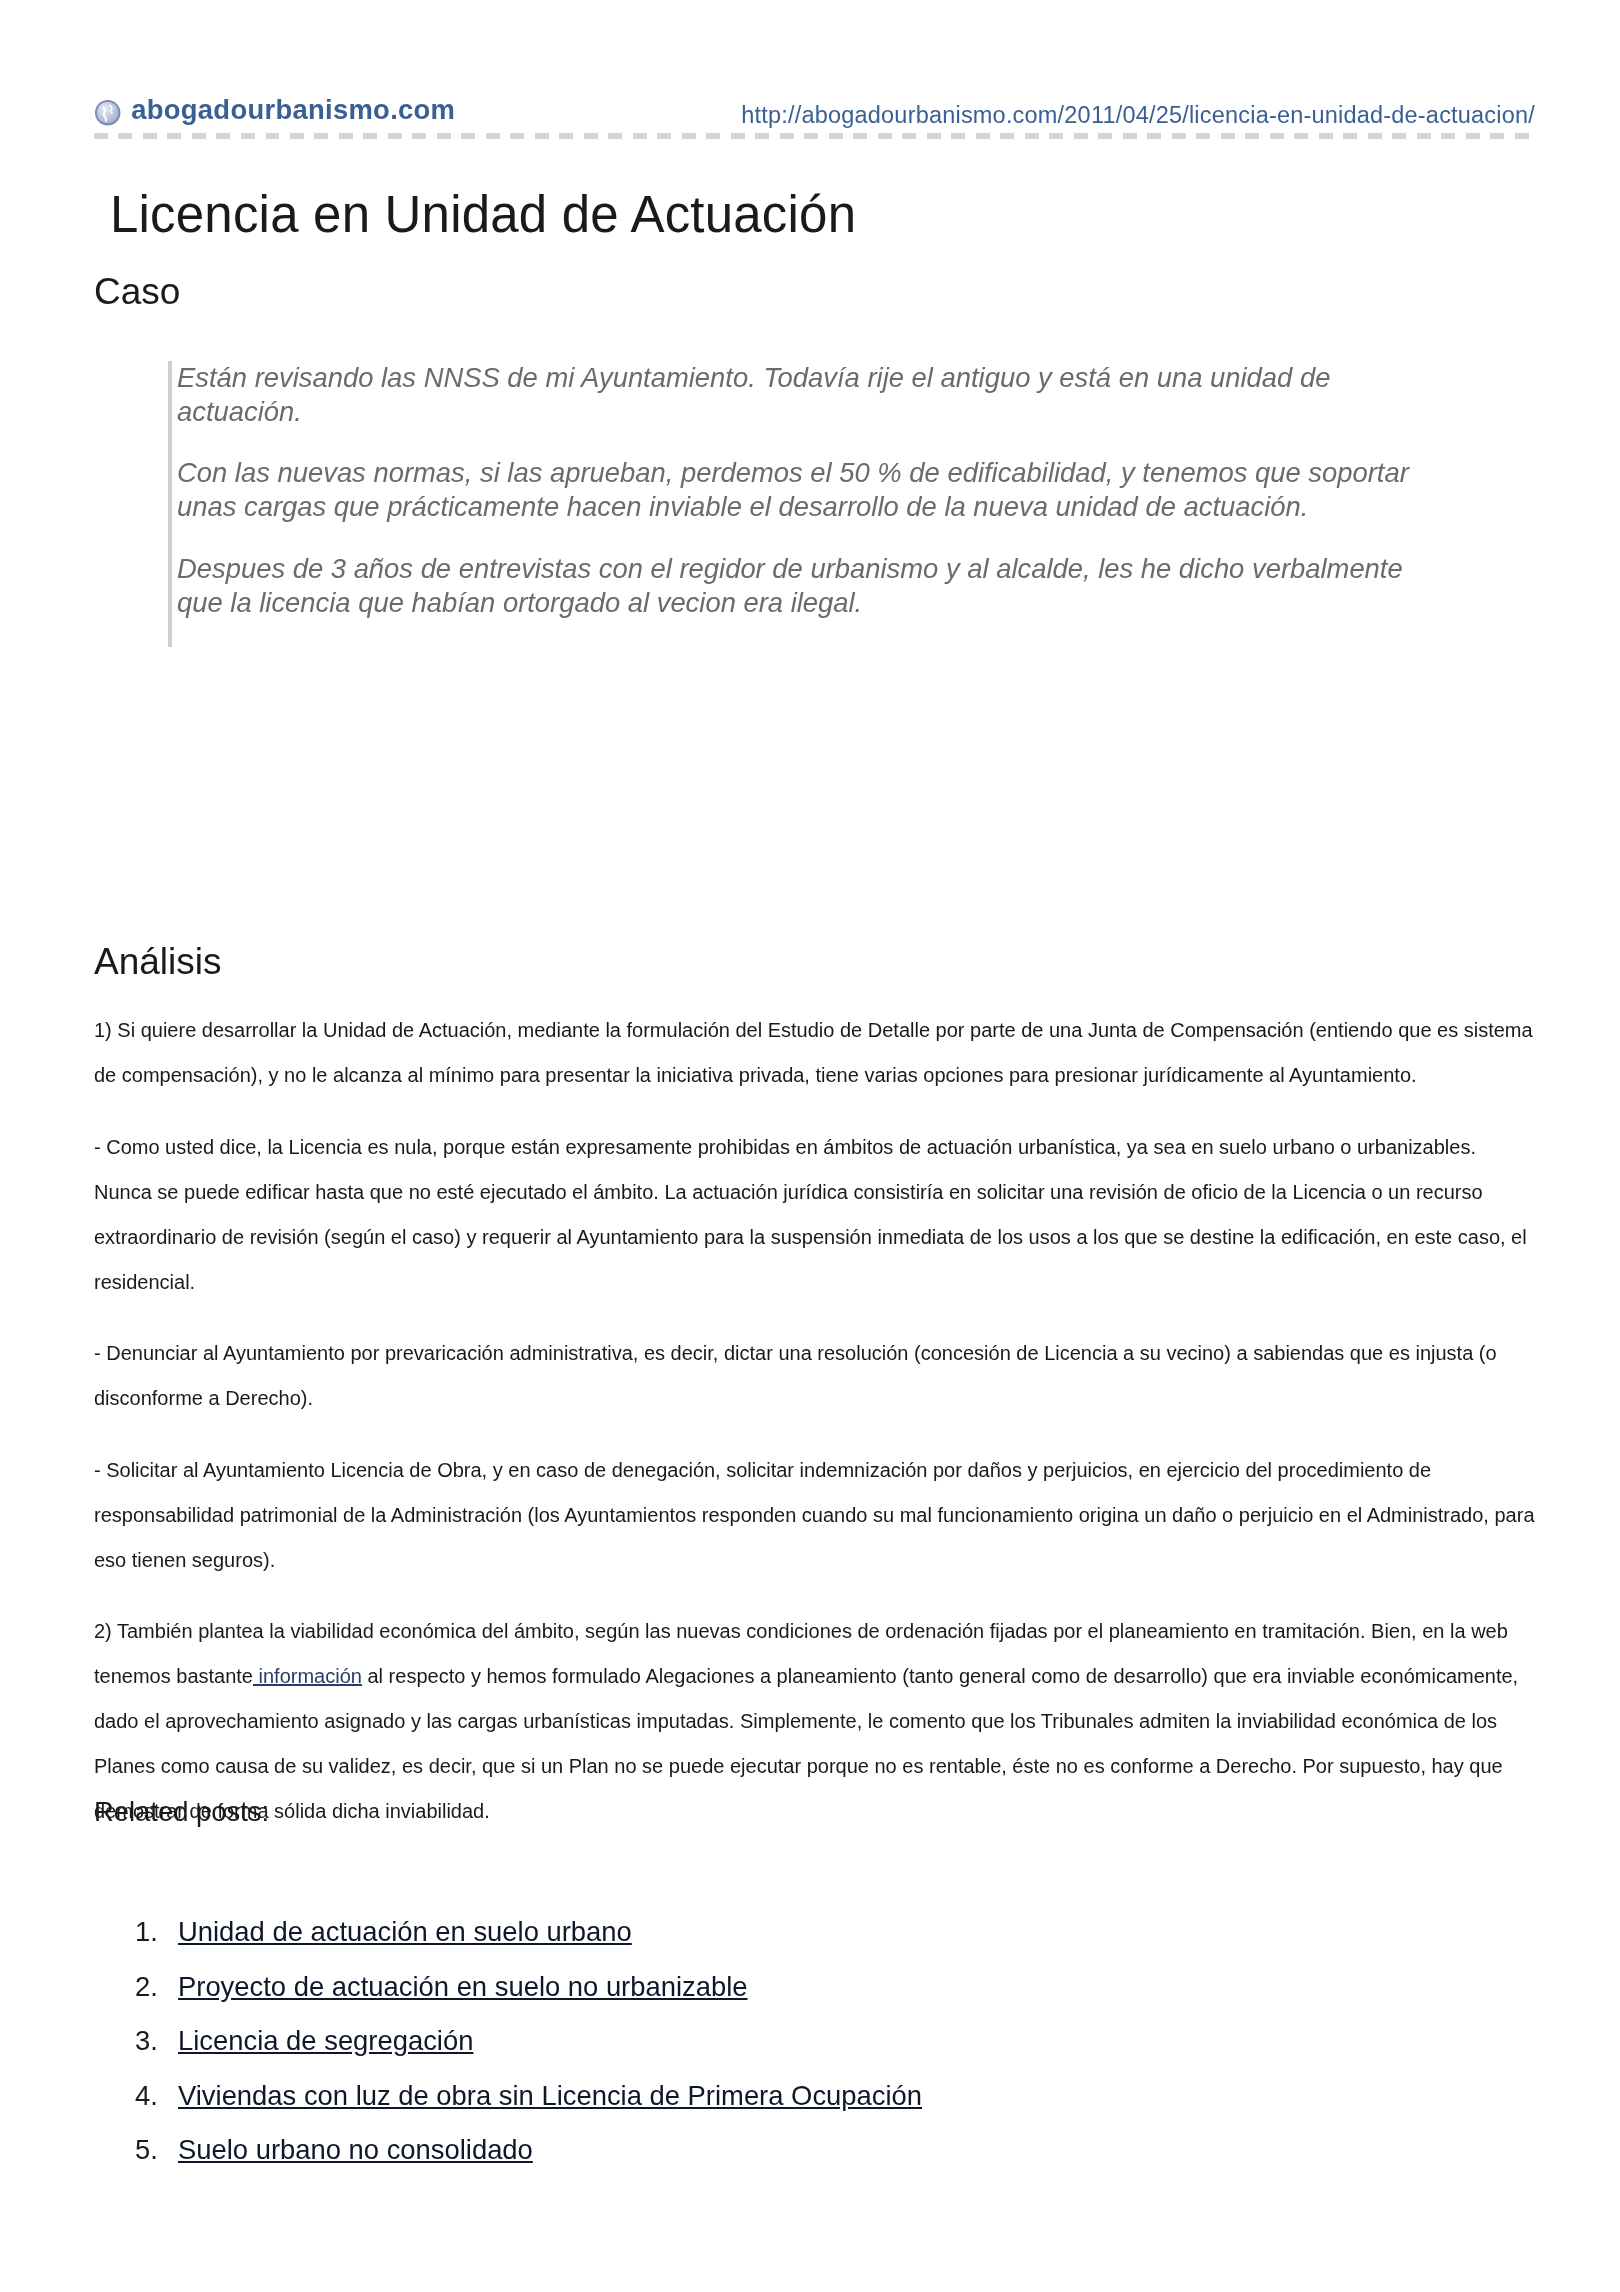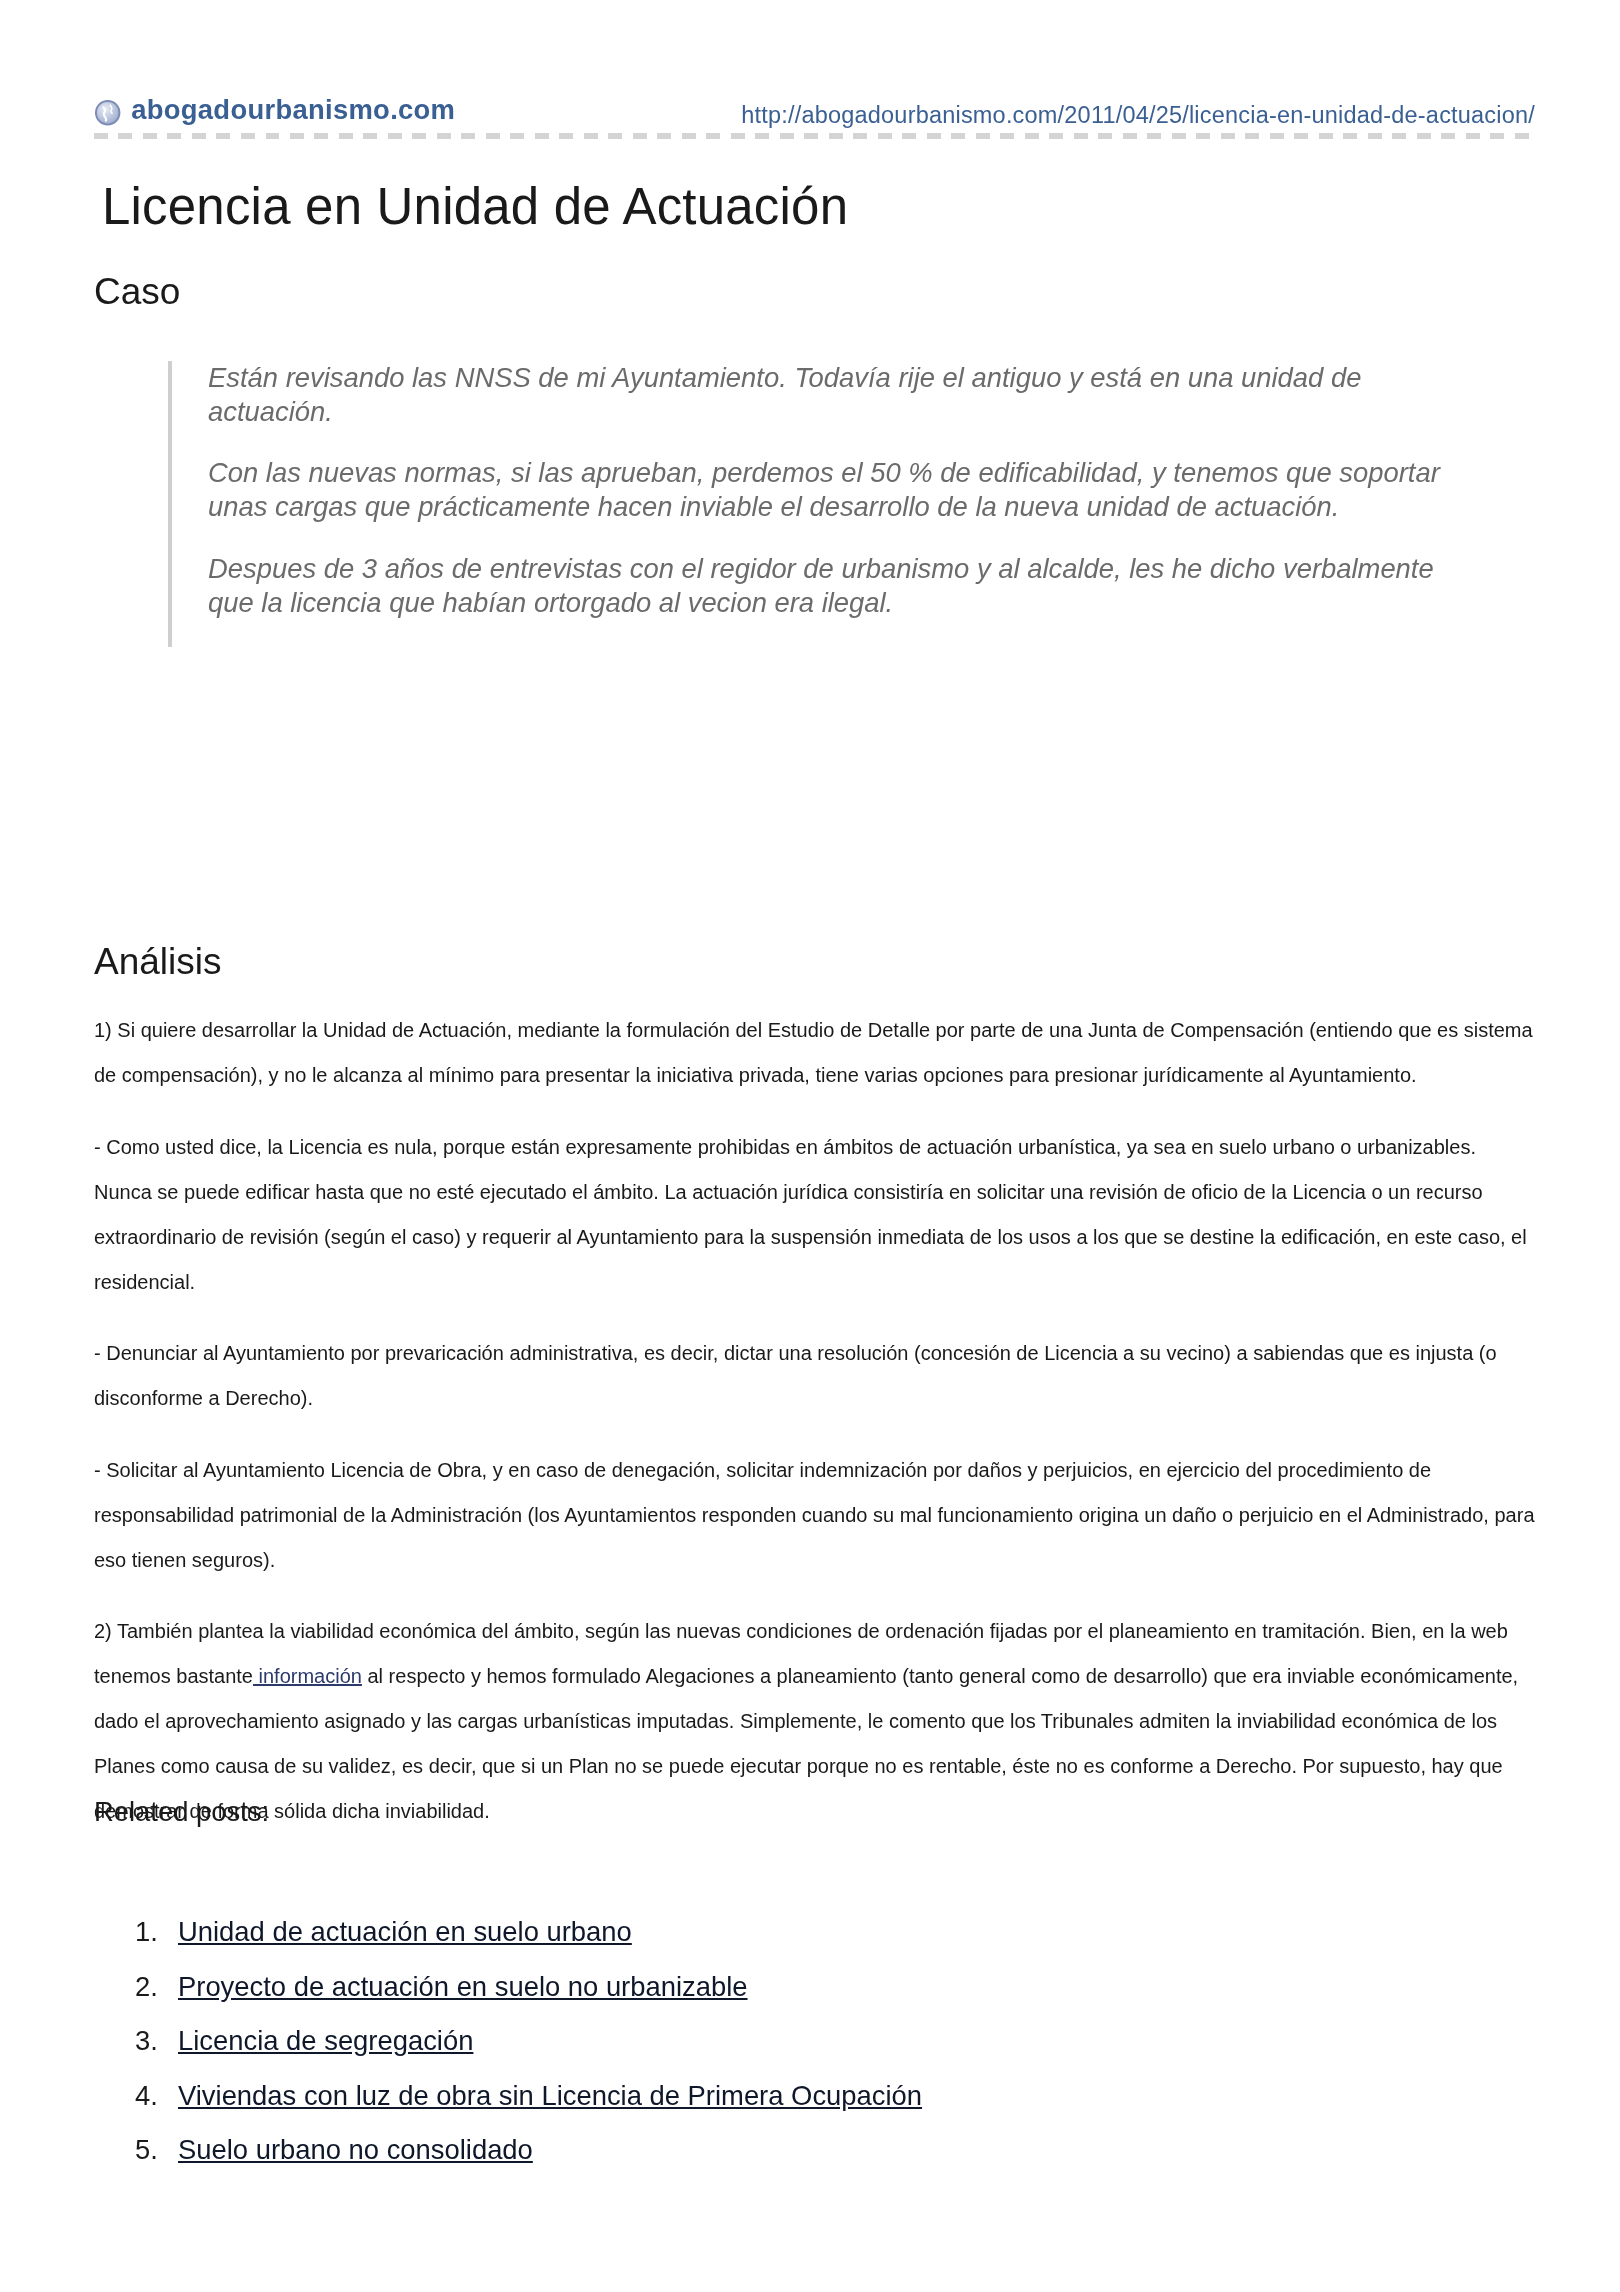--- a/index.html
+++ b/index.html
@@ -58,21 +58,21 @@
     .header-divider {
       position: absolute;
       left: 0;
       right: 0;
       top: 133px;
       height: 5.9px;
       background-image: repeating-linear-gradient(90deg, #d4d4d4 0 13.7px, transparent 13.7px 24.5px);
     }
 
     h1.page-title {
-      margin: 8px;
+      margin: 16px;
       position: absolute;
       top: 169px;
       left: 0;
       font-weight: normal;
       font-size: 51px;
       color: #1a1a1a;
       letter-spacing: 0.2px;
     }
     .section-heading {
       position: absolute;
@@ -83,21 +83,21 @@
       margin: 0;
     }
 
     
     .quote {
       position: absolute;
       left: 74px;
       top: 361px;
       width: 1264px;
       border-left: 4.9px solid #cfcfcf;
-      padding-left: 36px;
+      padding-left: 5px;
     }
     .quote p {
       margin: 0 0 27.4px 0;
       font-style: italic;
       font-size: 27.4px;
       line-height: 34px;
       color: #6b6b6b;
     }
 
     

